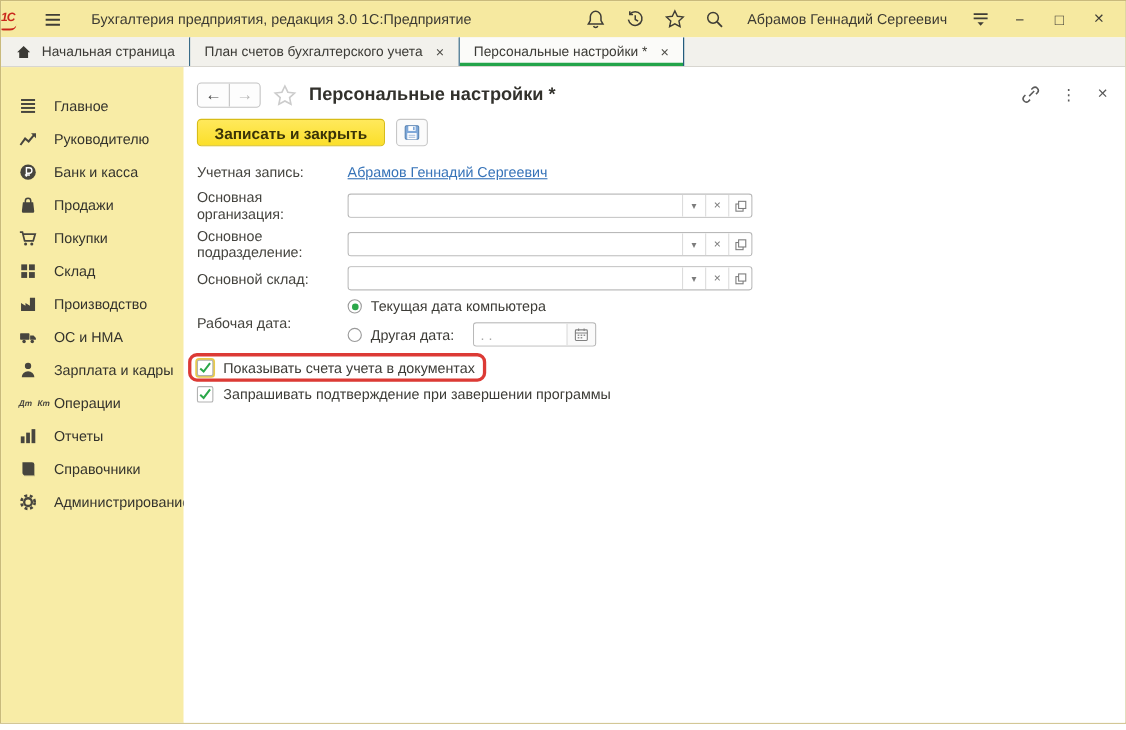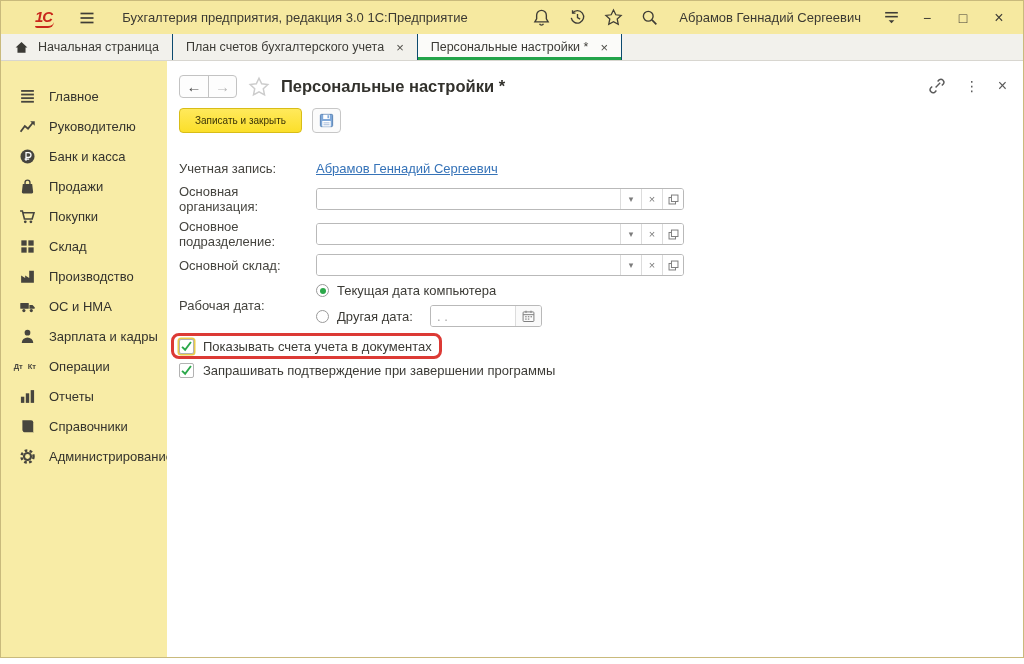--- a/index.html
+++ b/index.html
@@ -1,64 +1,64 @@
 <!DOCTYPE html>
 <html><head>
 <meta charset="utf-8">
 <style>
   * { box-sizing: border-box; margin: 0; padding: 0; }
   html,body { width:1024px; height:664px; background:#fff; font-family:"Liberation Sans",sans-serif; overflow:hidden; }
   .window { width:1024px; height:658px; border:1px solid #c9ba7c; display:flex; flex-direction:column; background:#fff; }
 
   
   .titlebar { height:33px; background:#f6e9a0; display:flex; align-items:center; flex-shrink:0; padding:0 14px 0 0; }
-  .logo { margin-left:34px; font-size:15px; font-weight:bold; font-style:italic; color:#c9271c; letter-spacing:-1px; border-bottom:2px solid #c9271c; border-radius:0 0 6px 2px; line-height:17px; padding:0 2px 1px 0; }
+  .logo { font-size:11px; font-weight:bold; font-style:italic; color:#c9271c; letter-spacing:-1px; border-bottom:2px solid #c9271c; border-radius:0 0 6px 2px; line-height:17px; padding:0 2px 1px 0; }
   .hamburger { margin-left:24px; display:flex; }
   .tb-title { margin-left:26px; font-size:13px; color:#3c3a33; }
   .tb-right { margin-left:auto; display:flex; align-items:center; gap:16px; }
   .tb-ic { display:flex; align-items:center; justify-content:center; width:20px; height:20px; }
   .tb-user { font-size:13px; color:#3c3a33; margin:0 4px; }
   .winbtn { font-size:14px; color:#3f3d36; width:20px; text-align:center; line-height:20px; }
   .winbtn.close { font-size:16px; }
 
   
   .tabbar { height:27px; background:#f2f1ec; border-bottom:1px solid #d8d6d0; display:flex; flex-shrink:0; }
   .tab { display:flex; align-items:center; padding:0 13px; font-size:12.5px; color:#3c3b36; border-right:1px solid #0c4a6e; gap:9px; background:#f2f1ec; }
   .tab.active { background:#fbfbf9; box-shadow:inset 0 -3px 0 #23a44a; }
   .tab .tclose { color:#4e4d48; font-size:13px; margin-left:3px; }
 
   
   .main { flex:1; display:flex; min-height:0; }
   .sidebar { width:166px; background:#f8eca6; padding-top:20px; flex-shrink:0; }
   .side-item { height:30px; display:flex; align-items:center; padding-left:16px; gap:13px; font-size:13px; color:#34332d; }
-  .side-icon { width:19px; display:flex; justify-content:flex-end; align-items:center; flex-shrink:0; }
+  .side-icon { width:19px; display:flex; justify-content:flex-start; align-items:center; flex-shrink:0;font-style:italic; }
   .dtkt { font-size:7.5px; font-weight:bold; color:#47453e; line-height:7px; text-align:left; }
   .dtkt span { display:block; }
   .dtkt span:last-child { margin-left:5px; }
 
   .content { flex:1; background:#fff; position:relative; padding-left:12px; }
 
   
   .form-header { display:flex; align-items:center; margin-top:13px; height:25px; }
   .navgroup { display:flex; border:1px solid #c3c3c3; border-radius:4px; overflow:hidden; background:#fdfdfd; }
   .navbtn { width:28px; height:21px; display:flex; align-items:center; justify-content:center; font-size:15px; color:#4a4a4a; }
   .navbtn.fwd { border-left:1px solid #c3c3c3; color:#b7b7b7; }
   .hstar { margin-left:11px; display:flex; }
   .form-title { margin-left:11px; font-size:16.5px; font-weight:600; color:#32312c; }
   .header-right { position:absolute; right:16px; top:16px; display:flex; gap:19px; align-items:center; }
   .kebab { font-size:14px; color:#5a5a5a; }
   .fclose { font-size:16px; color:#5a5a5a; }
 
   
   .cmdbar { margin-top:9px; display:flex; gap:10px; align-items:center; }
-  .btn-primary { background:linear-gradient(#ffe95c,#fbdf2a); border:1px solid #d8bd17; border-radius:4px; font-weight:normal; font-size:10px; color:#3a3307; padding:0 15px; height:25px; font-family:"Liberation Sans",sans-serif; }
+  .btn-primary { background:linear-gradient(#ffe95c,#fbdf2a); border:1px solid #d8bd17; border-radius:4px; font-weight:bold; font-size:14px; color:#3a3307; padding:0 15px; height:25px; font-family:"Liberation Sans",sans-serif; }
   .btn-icon { width:29px; height:25px; border:1px solid #c7c7c7; border-radius:4px; background:#fbfbfb; display:flex; align-items:center; justify-content:center; }
 
   
-  .form-body { margin-top:24px; }
+  .form-body { margin-top:12px; }
   .frow { display:flex; align-items:center; margin-bottom:5px; min-height:22px; }
   .frow.top { align-items:center; }
   .flabel { width:137px; font-size:13px; color:#45443f; flex-shrink:0; }
   .link { color:#3673b8; font-size:13px; text-decoration:underline; cursor:pointer; }
 
   .combo { display:flex; width:368px; height:22px; border:1px solid #b9b9b9; border-radius:3px; background:#fff; overflow:hidden; }
   .combo input { flex:1; border:none; outline:none; padding:0 5px; font-size:13px; min-width:0; }
   .combo-btn { width:21px; border-left:1px solid #dcdcdc; display:flex; align-items:center; justify-content:center; color:#7c7c7c; font-size:11px; background:#fff; flex-shrink:0; }
   .combo-btn.dd { font-size:9px; }
 

